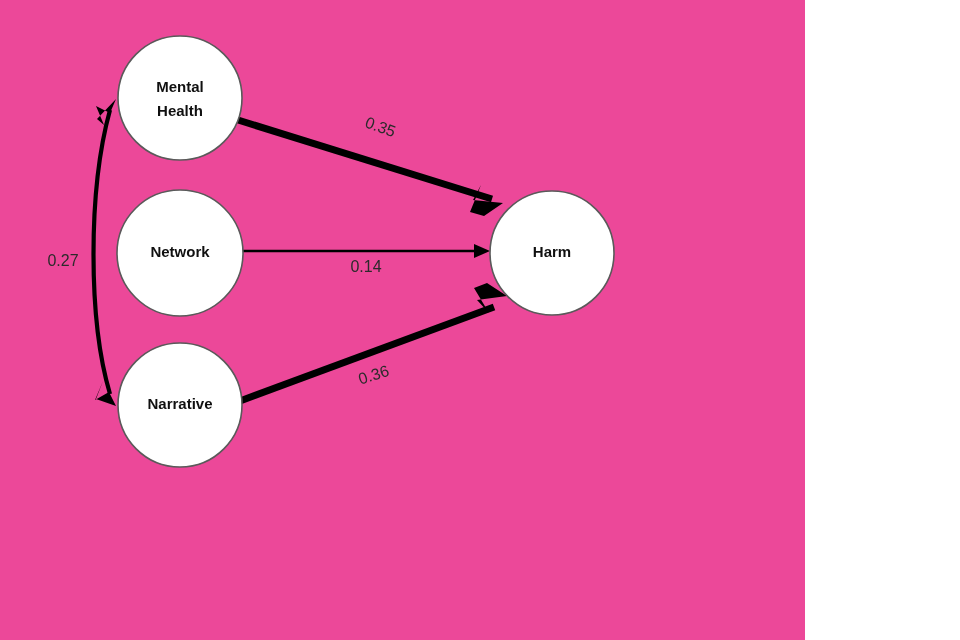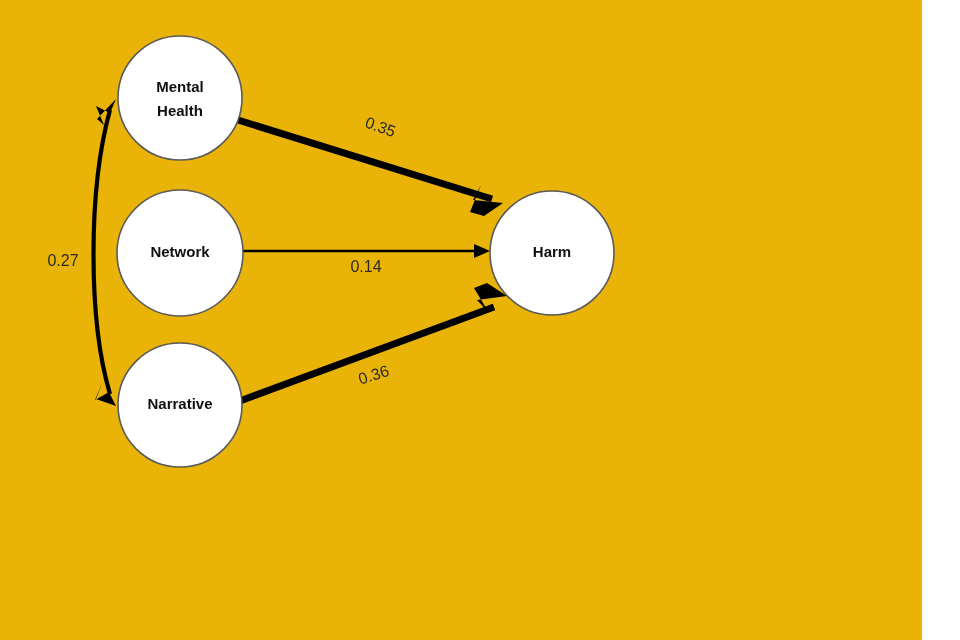--- a/index.html
+++ b/index.html
@@ -8,23 +8,23 @@
     background: #ffffff;
   }
   body {
     width: 960px;
     height: 640px;
     font-family: "Liberation Sans", sans-serif;
     overflow: hidden;
   }
   #diagram-root {
     position: relative;
-    width: 922px;
+    width: 805px;
     height: 640px;
-    background: #eab308;
+    background: #ec4899;
   }
   svg#path-diagram {
     display: block;
     width: 960px;
     height: 640px;
   }
   .node-circle {
     fill: #ffffff;
     stroke: #5a5a5a;
     stroke-width: 1.6;

